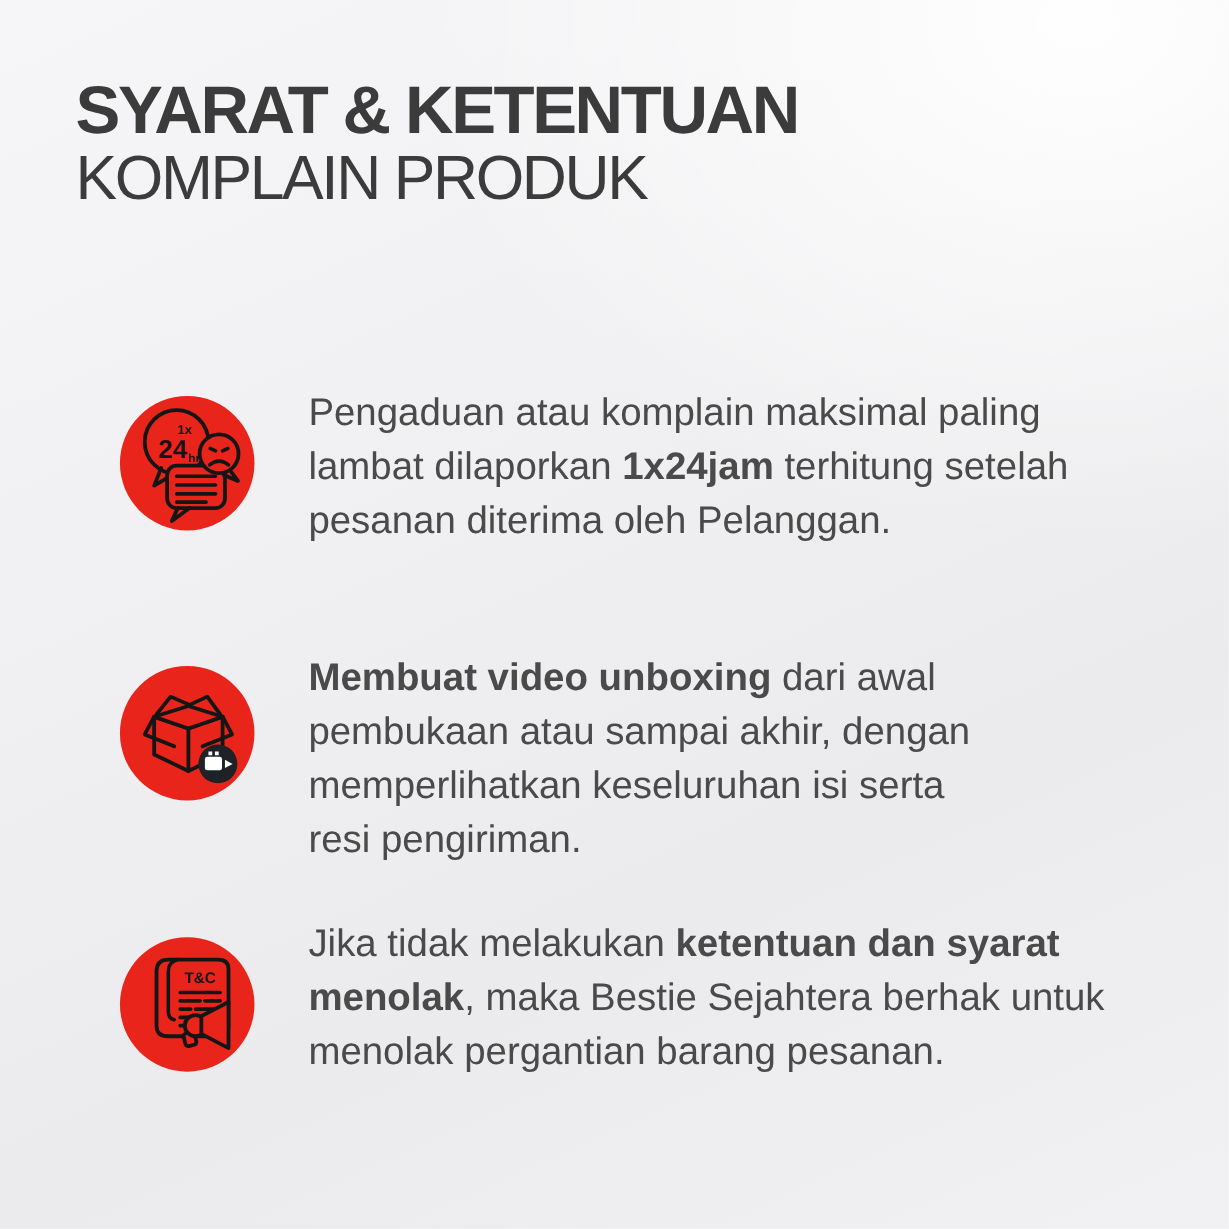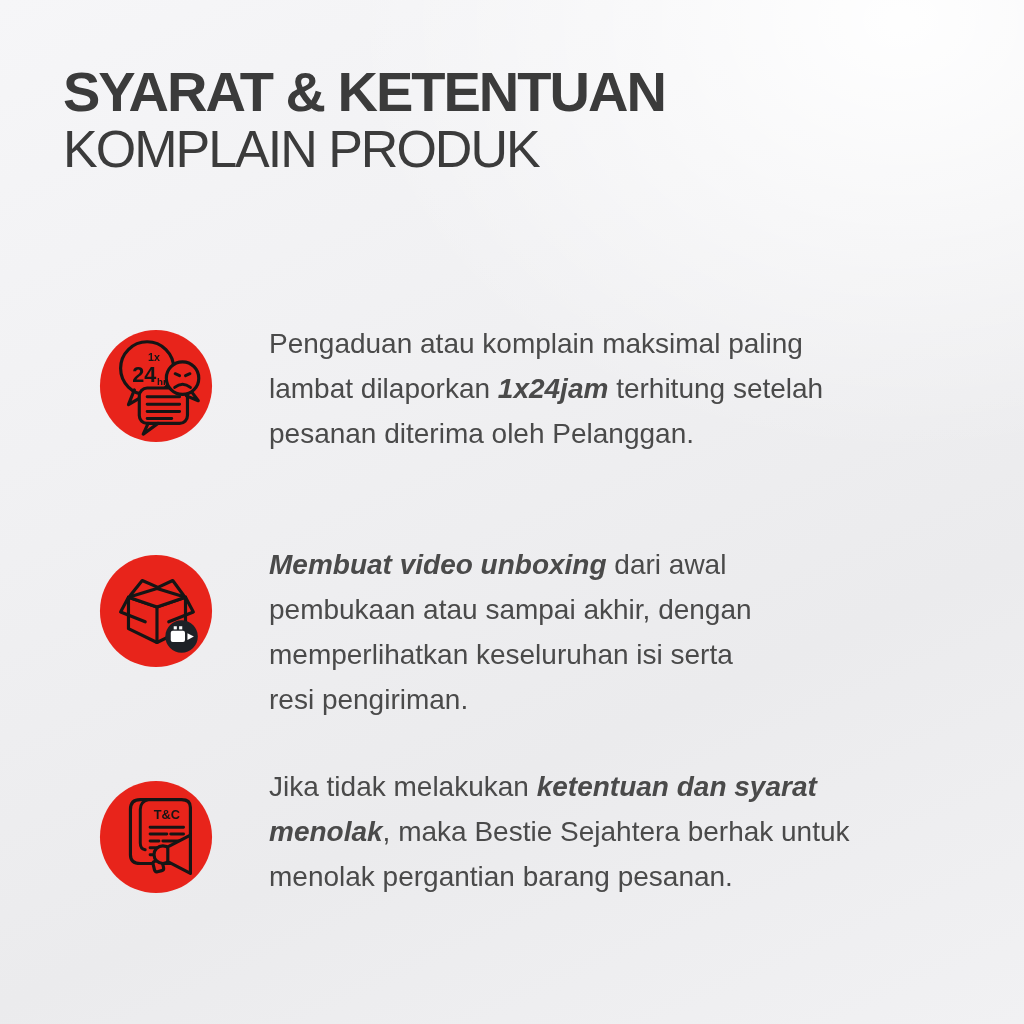--- a/index.html
+++ b/index.html
@@ -20,22 +20,22 @@
   .title{position:absolute;left:63px;top:62px;color:var(--title-text);}
   .t1{font-size:56px;font-weight:700;letter-spacing:-2px;line-height:60px;white-space:nowrap;}
   .t2{font-size:52px;font-weight:400;letter-spacing:-2px;line-height:54px;white-space:nowrap;}
   .row{position:absolute;left:97px;display:flex;align-items:flex-start;gap:40px;}
   .row1{top:327px;}
   .row2{top:548px;}
   .row3{top:770px;}
   .row2 .icon{margin-top:4px;}
   .row3 .icon{margin-top:8px;}
   .icon{width:118px;height:118px;flex:0 0 auto;display:block;}
-  .rule-text{font-size:28px;line-height:45px;color:var(--body-text);margin:14px;margin-top:-6px;width:720px;}
-  .b{font-weight:700;font-style:italic;}
+  .rule-text{font-size:32px;line-height:45px;color:var(--body-text);margin:2px;margin-top:-6px;width:720px;}
+  .b{font-weight:700;}
   
   .ic-red{fill:var(--accent-red);}
   .st{fill:none;stroke:var(--icon-line);stroke-width:3.2;stroke-linecap:round;stroke-linejoin:round;}
   .st2{fill:none;stroke:var(--icon-line);stroke-width:3;stroke-linecap:round;stroke-linejoin:round;}
   .stf{fill:var(--accent-red);stroke:var(--icon-line);stroke-width:3.2;stroke-linecap:round;stroke-linejoin:round;}
   .badge{fill:var(--badge-dark);}
   .ic-txt{fill:var(--icon-line);font-family:"Liberation Sans",sans-serif;font-weight:700;}
 </style>
 </head>
 <body>

